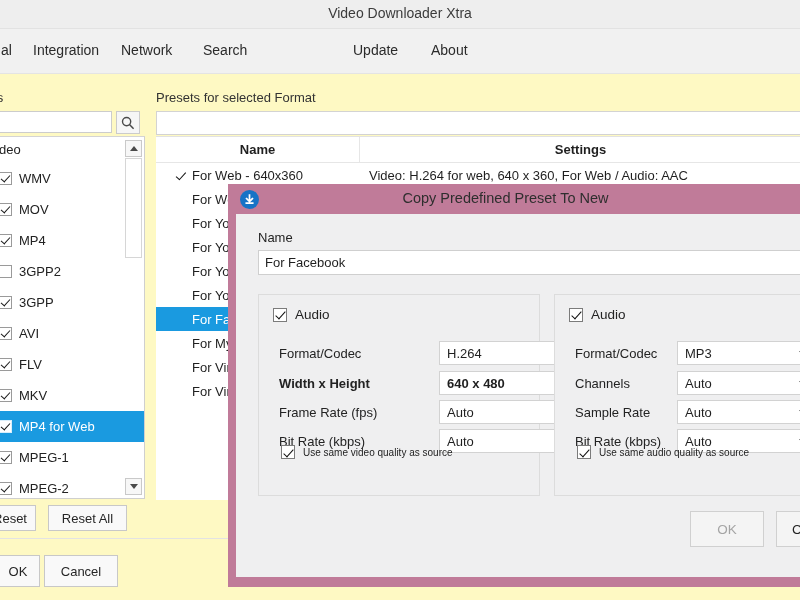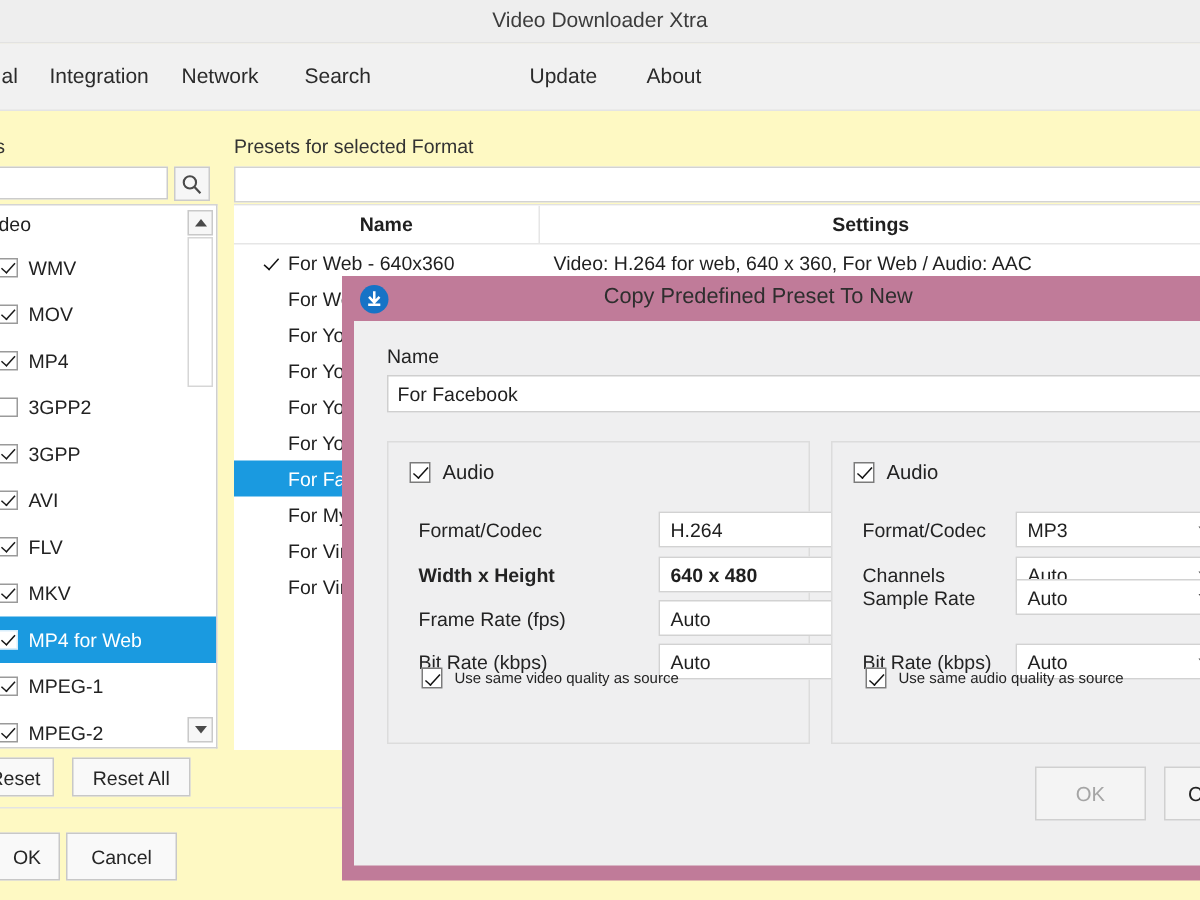--- a/index.html
+++ b/index.html
@@ -694,21 +694,21 @@
                 <span class="arrow"></span>
               </div>
             </div>
             <div class="field afield" style="top: 76px;">
               <span class="flabel">Channels</span>
               <div class="fcombo">
                 <span>Auto</span>
                 <span class="arrow"></span>
               </div>
             </div>
-            <div class="field afield" style="top: 91px;">
+            <div class="field afield" style="top: 105px;">
               <span class="flabel">Sample Rate</span>
               <div class="fcombo">
                 <span>Auto</span>
                 <span class="arrow"></span>
               </div>
             </div>
             <div class="field afield" style="top: 134px;">
               <span class="flabel">Bit Rate (kbps)</span>
               <div class="fcombo">
                 <span>Auto</span>

